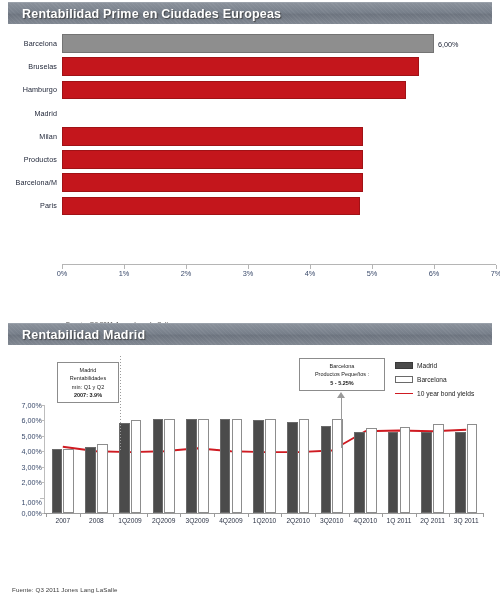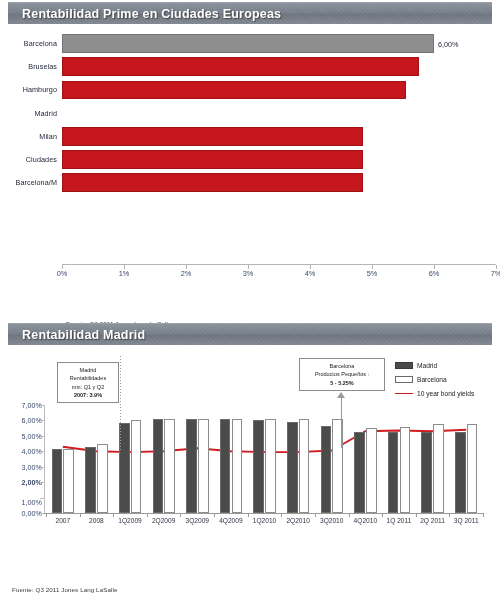--- a/index.html
+++ b/index.html
@@ -208,31 +208,38 @@
         <div class="h-cat">Madrid</div>
       </div>
       <div class="h-row">
         <div class="h-cat">Milan</div>
         <div class="h-track">
           <div class="h-tick"></div>
           <div class="h-bar red" style="width: 300.7px;"></div>
         </div>
       </div>
       <div class="h-row">
-        <div class="h-cat">Ciudades</div>
+        <div class="h-cat">Productos</div>
         <div class="h-track">
           <div class="h-tick"></div>
           <div class="h-bar red" style="width: 300.7px;"></div>
         </div>
       </div>
       <div class="h-row">
         <div class="h-cat">Barcelona/M</div>
         <div class="h-track">
           <div class="h-tick"></div>
           <div class="h-bar red" style="width: 300.7px;"></div>
+        </div>
+      </div>
+      <div class="h-row">
+        <div class="h-cat">Paris</div>
+        <div class="h-track">
+          <div class="h-tick"></div>
+          <div class="h-bar red" style="width: 297.6px;"></div>
         </div>
       </div>
     </div>
   <div id="h-axis"></div>
   <div class="h-axis-ticks" id="h-axis-ticks">
       <i style="left: 0px;"></i>
       <i style="left: 62px;"></i>
       <i style="left: 124px;"></i>
       <i style="left: 186px;"></i>
       <i style="left: 248px;"></i>
@@ -255,21 +262,21 @@
 
 <div class="banner" id="banner2">
   <div class="banner-inner"></div>
   <div class="banner-title">Rentabilidad Madrid</div>
 </div>
 
 <div id="chart2">
   <div id="c2-ylabels">
       <div class="y-lab" style="top: 108px;">0,00%</div>
       <div class="y-lab" style="top: 97px;">1,00%</div>
-      <div class="y-lab" style="top: 77.1429px; font-weight: bold;">2,00%</div>
+      <div class="y-lab" style="top: 77.1429px;">2,00%</div>
       <div class="y-lab" style="top: 61.7143px;">3,00%</div>
       <div class="y-lab" style="top: 46.2857px;">4,00%</div>
       <div class="y-lab" style="top: 30.8571px;">5,00%</div>
       <div class="y-lab" style="top: 15.4286px;">6,00%</div>
       <div class="y-lab" style="top: 0px;">7,00%</div>
     </div>
   <div id="c2-yticks">
       <i style="top: 108px;"></i>
       <i style="top: 92.5714px;"></i>
       <i style="top: 77.1429px;"></i>

